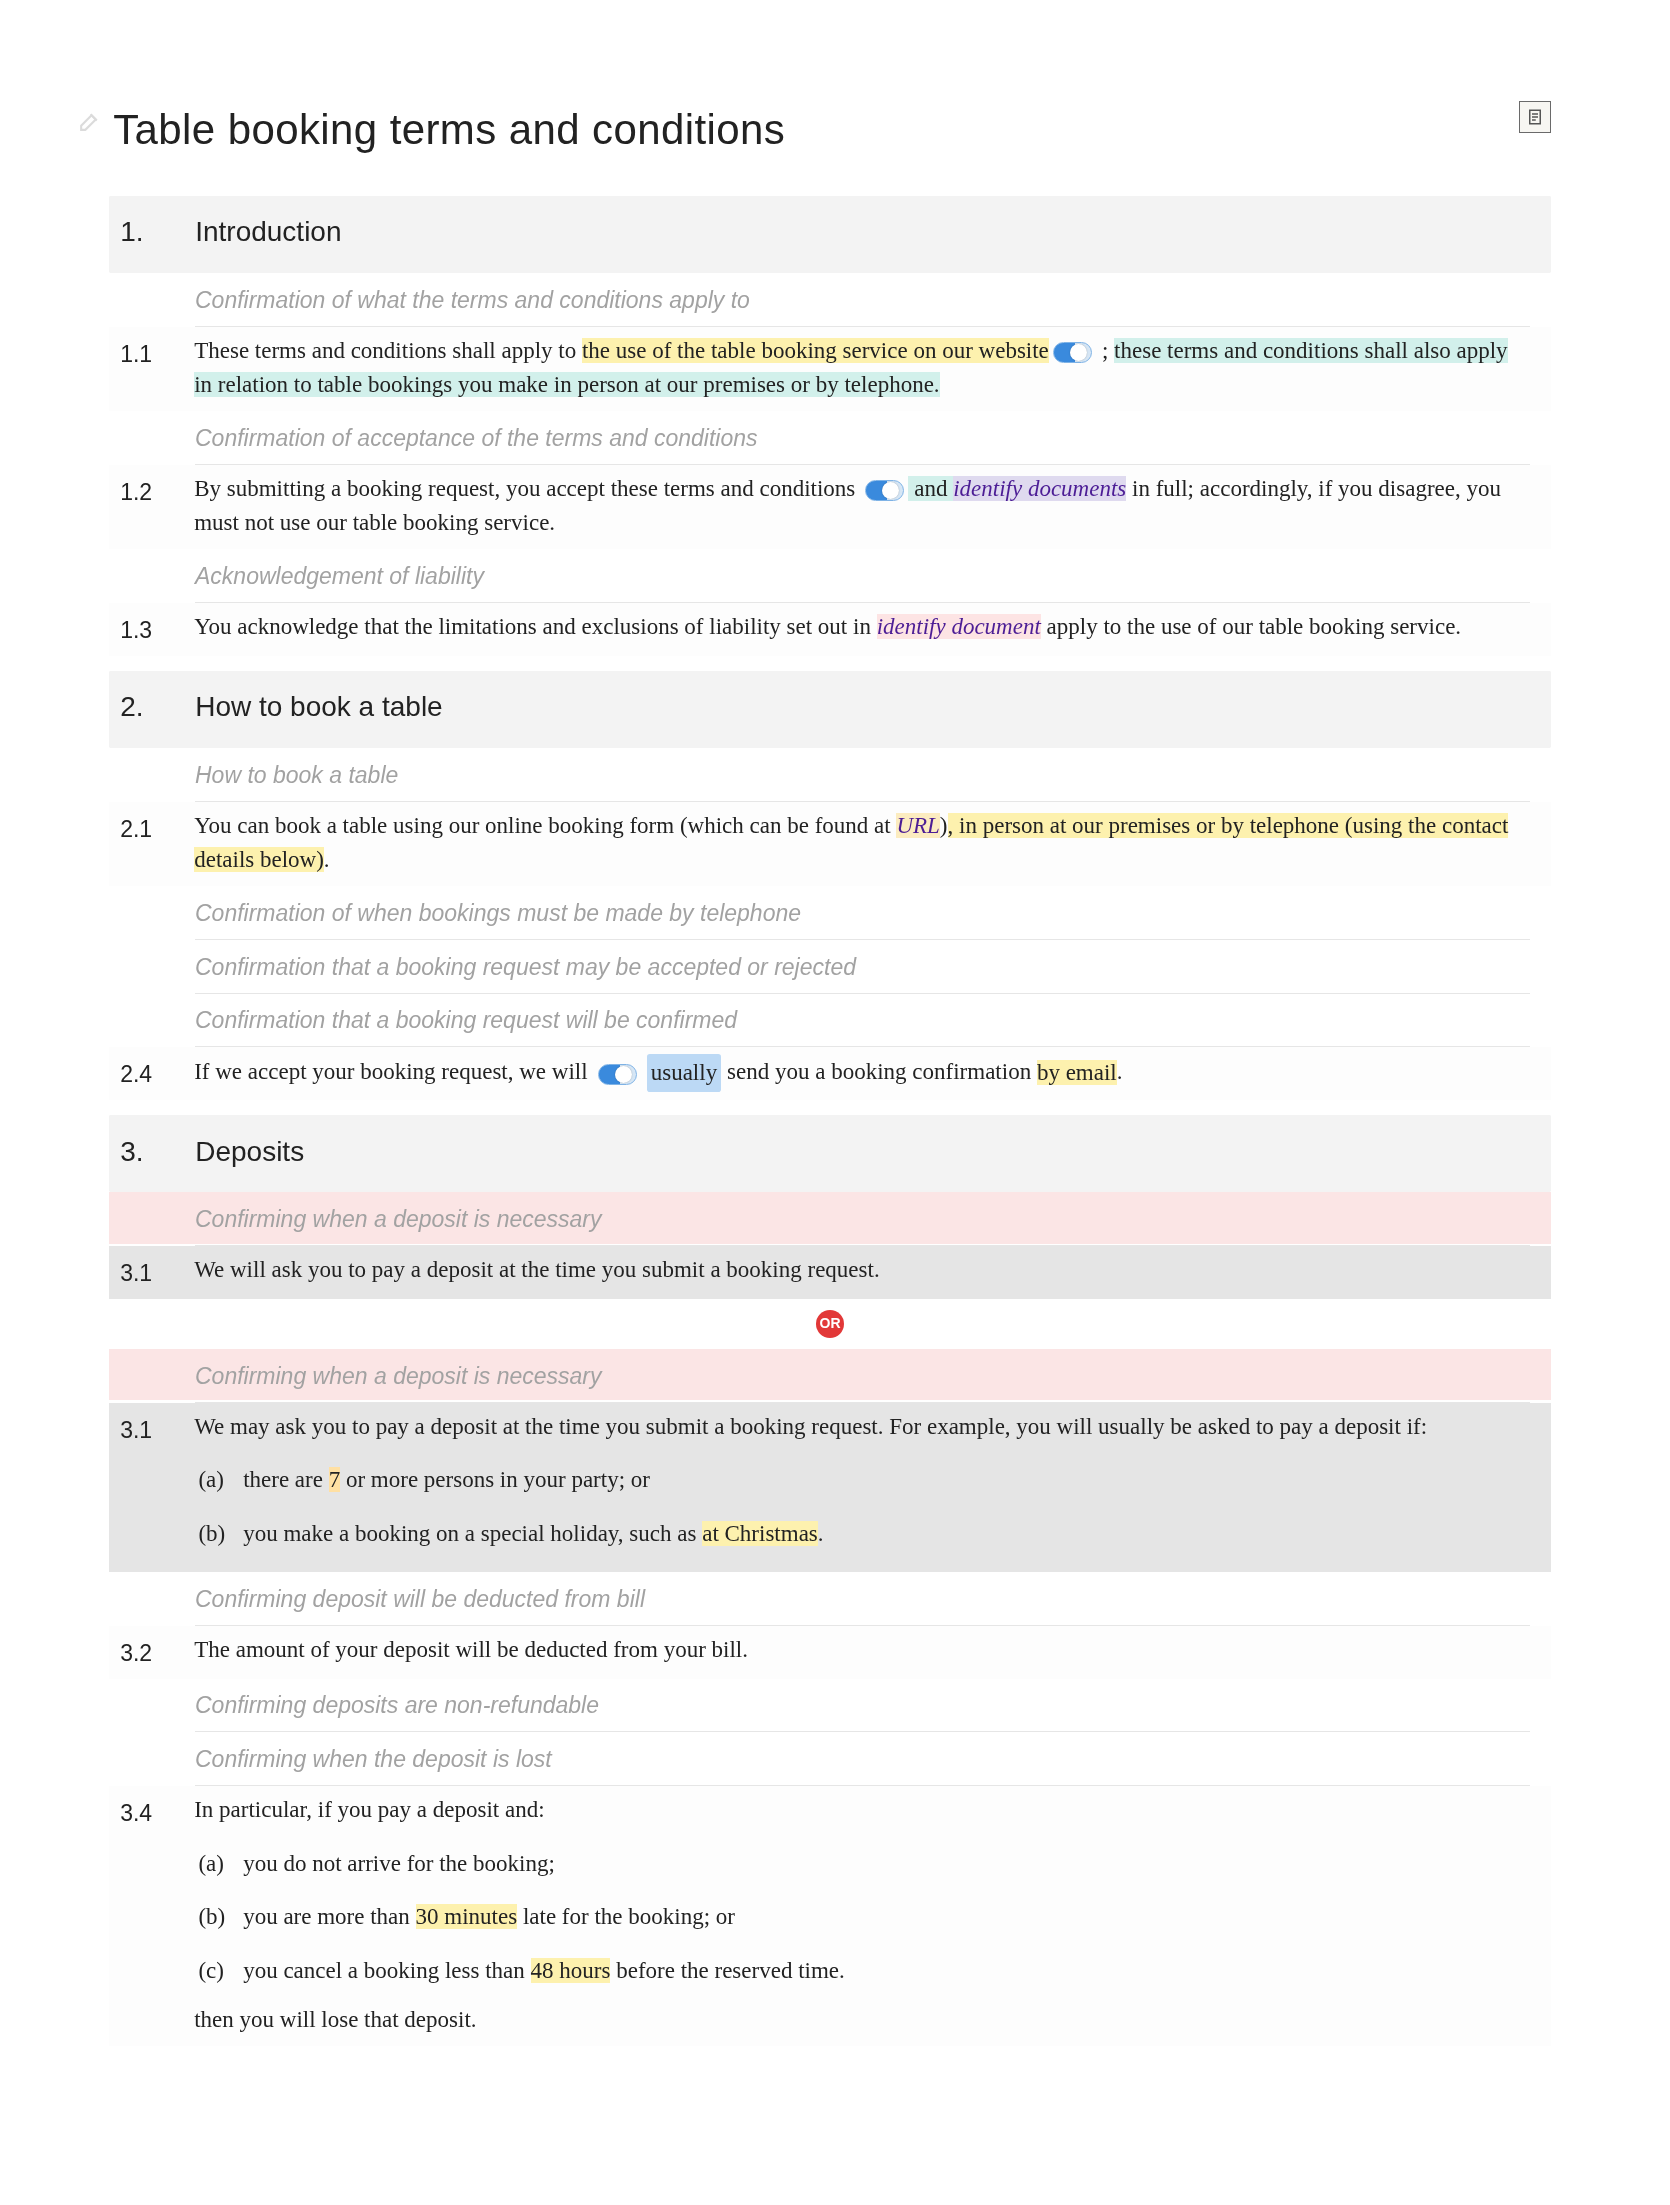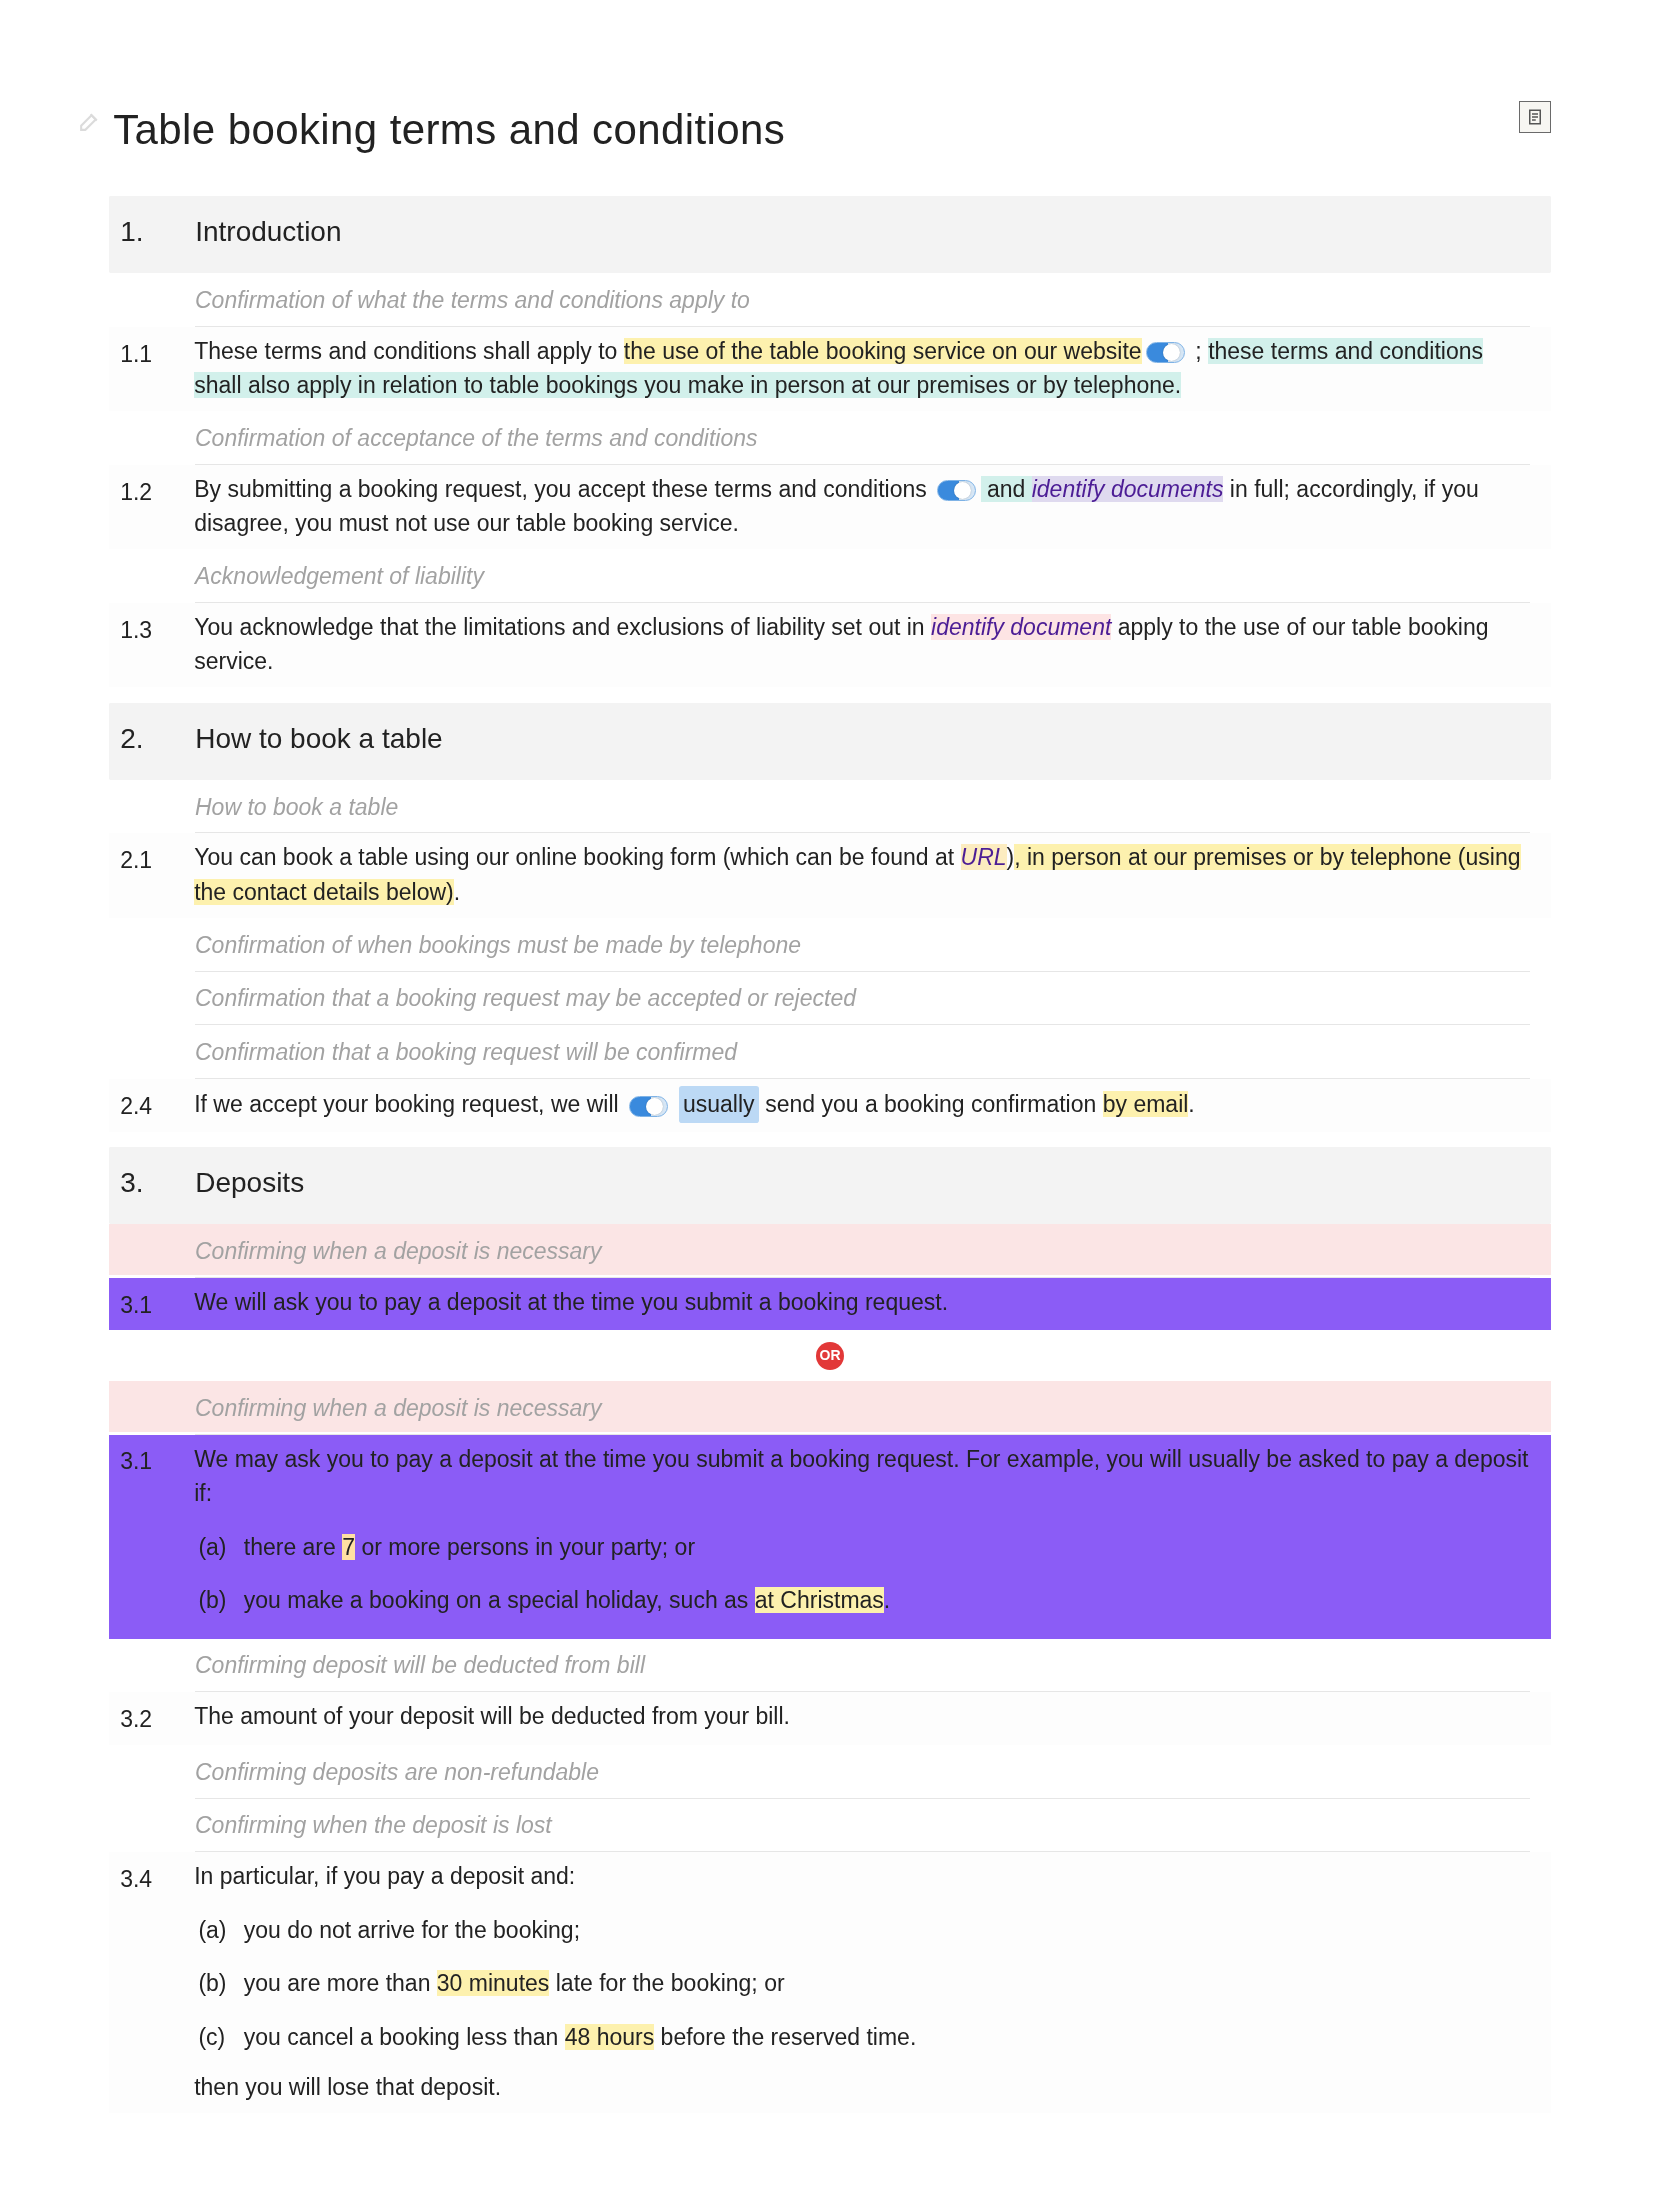--- a/index.html
+++ b/index.html
@@ -7,23 +7,23 @@
 .page { width: 1670px; min-height: 2205px; padding: 98px 119px 42px 77px; }
 .header { display: flex; align-items: flex-start; gap: 11.2px; margin-bottom: 35px; }
 .edit-icon { width: 25px; height: 25px; opacity: .35; margin-top: 11.2px; flex-shrink:0;}
 .title { font-size: 42px; font-weight: 400; flex: 1; letter-spacing:0.4px;}
 .docicon { width: 32px; height: 32px; border: 1.4px solid #6a6a6a; display: flex; align-items: center; justify-content: center; margin-top:2.8px; cursor:pointer; background:#f7f6f2;}
 .content { padding-left: 32px; }
 .section-head { display: flex; align-items: center; gap: 31px; background: #f3f3f3; padding: 15.4px 21px 19.7px 11.2px; font-size: 28px; margin-top: 15.4px; border-radius:1.4px;}
 .section-head .num { width: 44px; }
 .clause { display: flex; gap: 25px; padding: 7px 21px 8.4px 11.2px; font-size: 23px; }
 .clause.bg-none { background: #fdfdfd; }
-.clause.bg-pink { background: #8b5cf6; }
+.clause.bg-pink { background: #e5e5e5; }
 .clause .num { width: 49px; flex-shrink:0; padding-top: 2.8px; }
-.clause .body { flex:1; }
+.clause .body { flex:1;font-family:Liberation Serif, serif; }
 .annot { color: #a2a2a2; font-style: italic; font-size: 23px; padding: 9.8px 21px 7px 86px;}
 .annot.bg-pink { background: #fbe5e5; }
 .hr { border-top:0.7px solid #e6e6e6; margin: 1.4px 21px 0 86px; }
 .hl-yellow { background: #fdf1ae; }
 .hl-cyan { background: #d2f0eb; }
 .hl-orange { background: #ffe0a3; }
 .hl-blue-active { background:#bcd9f5; padding:1.4px 4.2px; display:inline-block; border-radius:2.8px;}
 .placeholder { font-style: italic; background: #fde4e4; color:#4c1d95;}
 .placeholder.purple { background: #dfdaef; }
 .toggle { display:inline-block; vertical-align:middle; width:39px; height:21px; position:relative; margin: 0 4.2px;}

